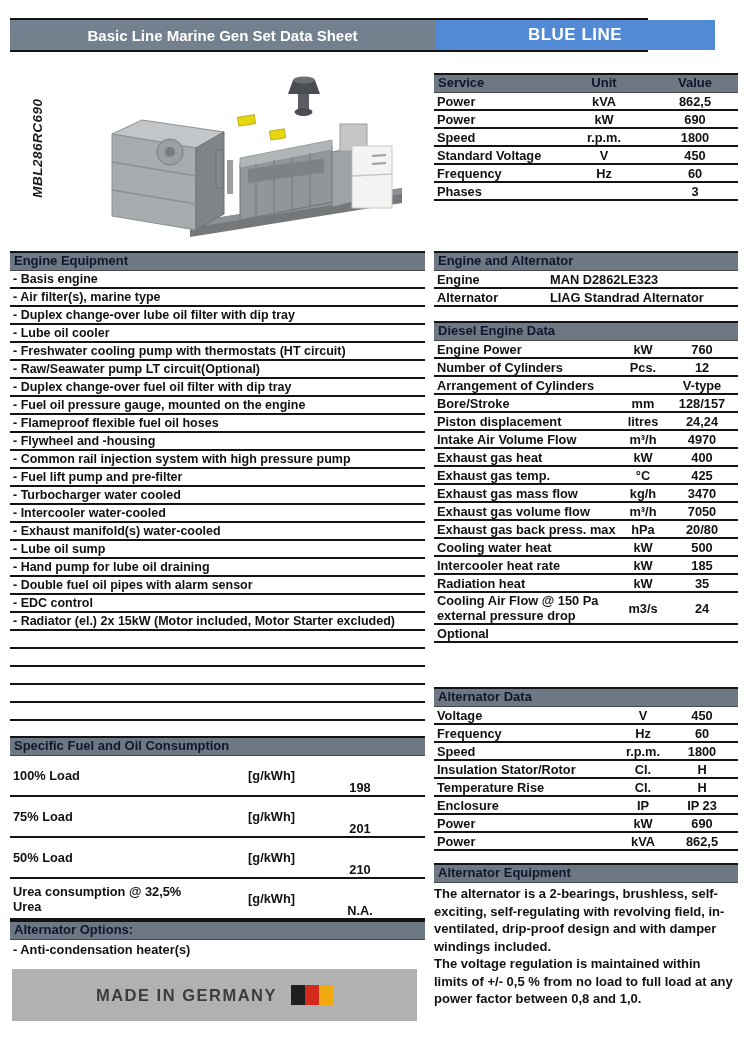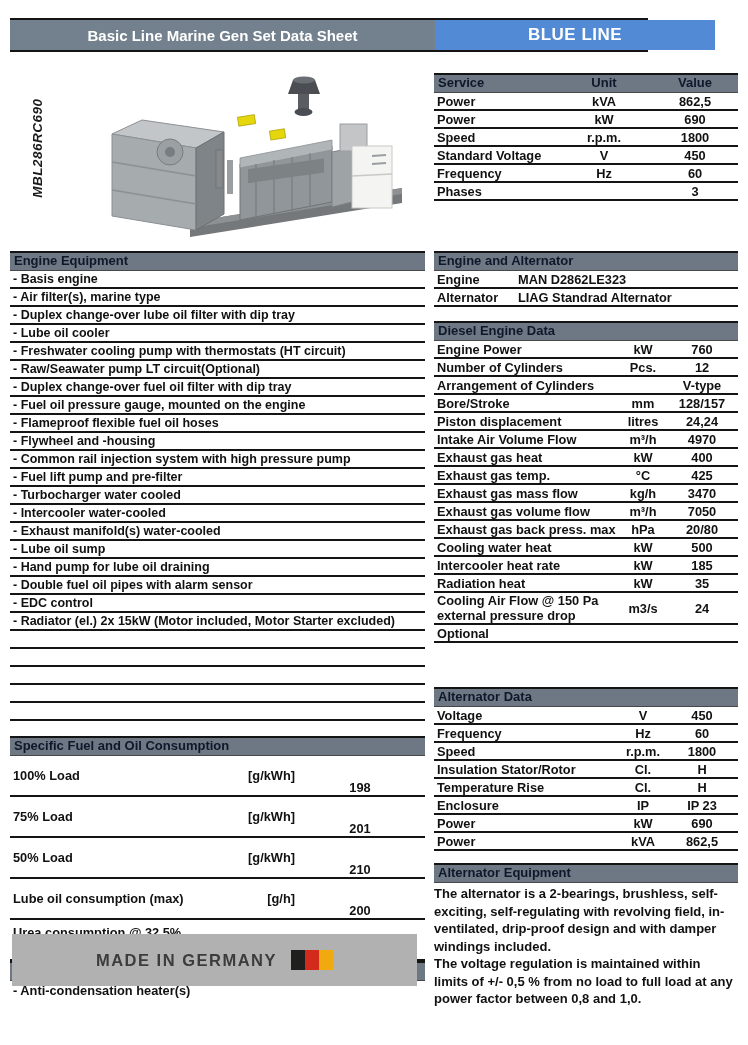--- a/index.html
+++ b/index.html
@@ -28,33 +28,33 @@
 
   
   .row{display:grid;min-height:18px;border-bottom:2px solid #141414;box-sizing:border-box;
        align-items:center;font-size:12.8px;font-weight:bold;line-height:15px;}
   .c-label{padding-left:3px;white-space:pre-line;}
   .service-tbl .row{grid-template-columns:1fr 96px 86px;}
   .service-tbl .c-unit,.service-tbl .c-val{text-align:center;}
   .t3 .row{grid-template-columns:1fr 46px 72px;}
   .t3 .c-unit{text-align:center;}
   .t3 .c-val{text-align:center;}
-  .ea-tbl .row{grid-template-columns:84px 1fr;}
+  .ea-tbl .row{grid-template-columns:84px 1fr;gap:32px;}
   .fuel-tbl .row{grid-template-columns:1fr 90px 130px;}
   .fuel-tbl .c-unit{text-align:right;}
   .fuel-tbl .c-val{text-align:center;margin-top:24px;}
   .eq-row{height:18px;border-bottom:2px solid #141414;box-sizing:border-box;font-size:12.5px;
           font-weight:bold;line-height:15px;padding:1px 0 0 3px;white-space:nowrap;overflow:hidden;}
   .opt-row{height:18px;box-sizing:border-box;font-size:12.8px;font-weight:bold;line-height:16px;padding:2px 0 0 3px;}
 
   
   .img-area{position:absolute;left:0;top:70px;width:415px;height:175px;}
   .sec-equip{position:absolute;left:0;top:251px;width:415px;}
   .sec-fuel{position:absolute;left:0;top:736px;width:415px;}
-  .badge{position:absolute;left:2px;top:934px;width:405px;height:52px;background:#b1b1b1;
+  .badge{position:absolute;left:2px;top:969px;width:405px;height:52px;background:#b1b1b1;
          display:flex;align-items:center;justify-content:center;gap:14px;}
   .badge-text{font-size:16.5px;font-weight:bold;letter-spacing:1.5px;color:#3c3c3c;}
   .flag{display:flex;width:42px;height:20px;}
   .flag div{flex:1;}
   .flag .f-black{background:#1f1f1d;}
   .flag .f-red{background:#d42a1c;}
   .flag .f-gold{background:#f0a90f;}
 
   .sec-service{position:absolute;left:0;top:73px;width:304px;}
   .sec-ea{position:absolute;left:0;top:251px;width:304px;}
@@ -180,25 +180,20 @@
             <div class="c-unit">[g/kWh]</div>
             <div class="c-val">201</div>
           </div>
 
           <div class="row">
             <div class="c-label">50% Load</div>
             <div class="c-unit">[g/kWh]</div>
             <div class="c-val">210</div>
           </div>
 
-          <div class="row">
-            <div class="c-label">Lube oil consumption (max)</div>
-            <div class="c-unit">[g/h]</div>
-            <div class="c-val">200</div>
-          </div>
 
           <div class="row">
             <div class="c-label">Urea consumption @ 32,5% Urea</div>
             <div class="c-unit">[g/kWh]</div>
             <div class="c-val">N.A.</div>
           </div>
         </div>
       <div class="sec-head">Alternator Options:</div>
       <div>
 

